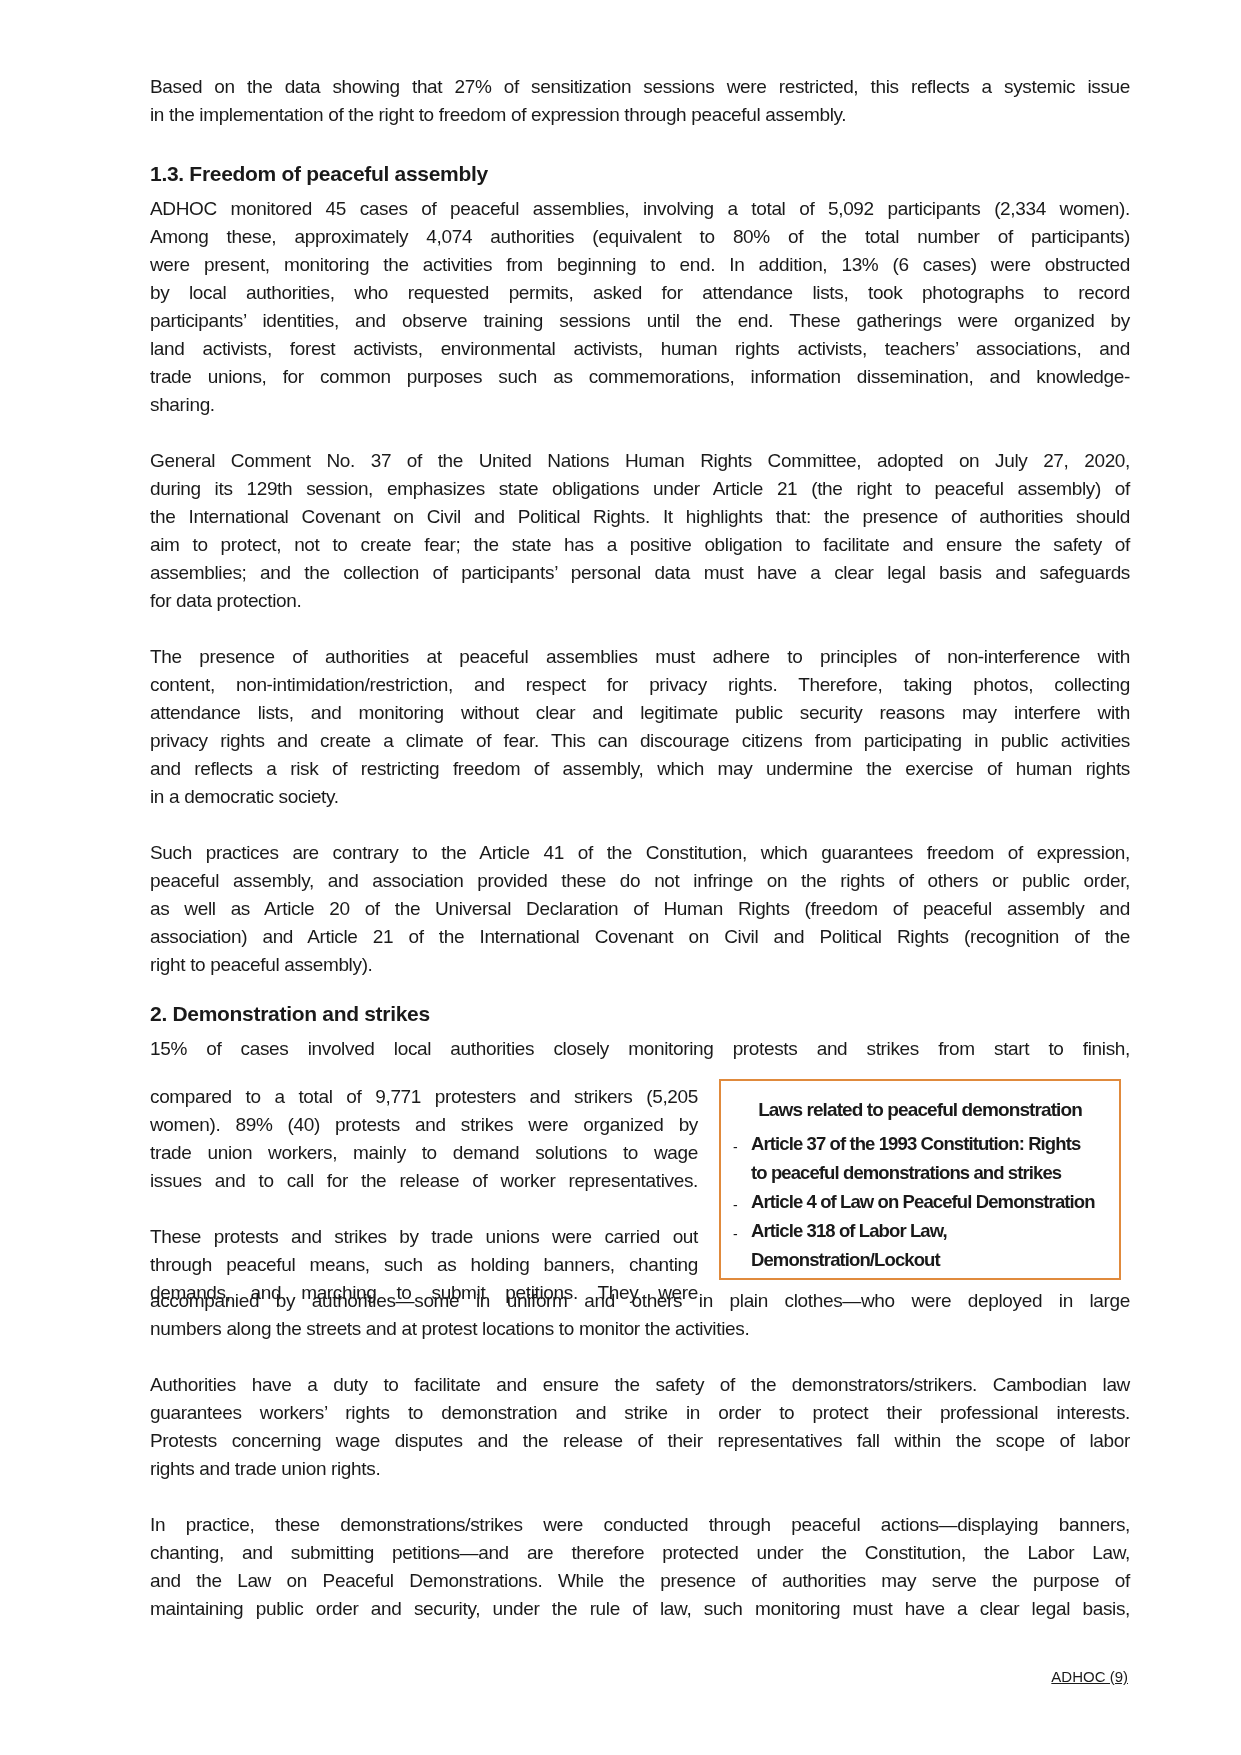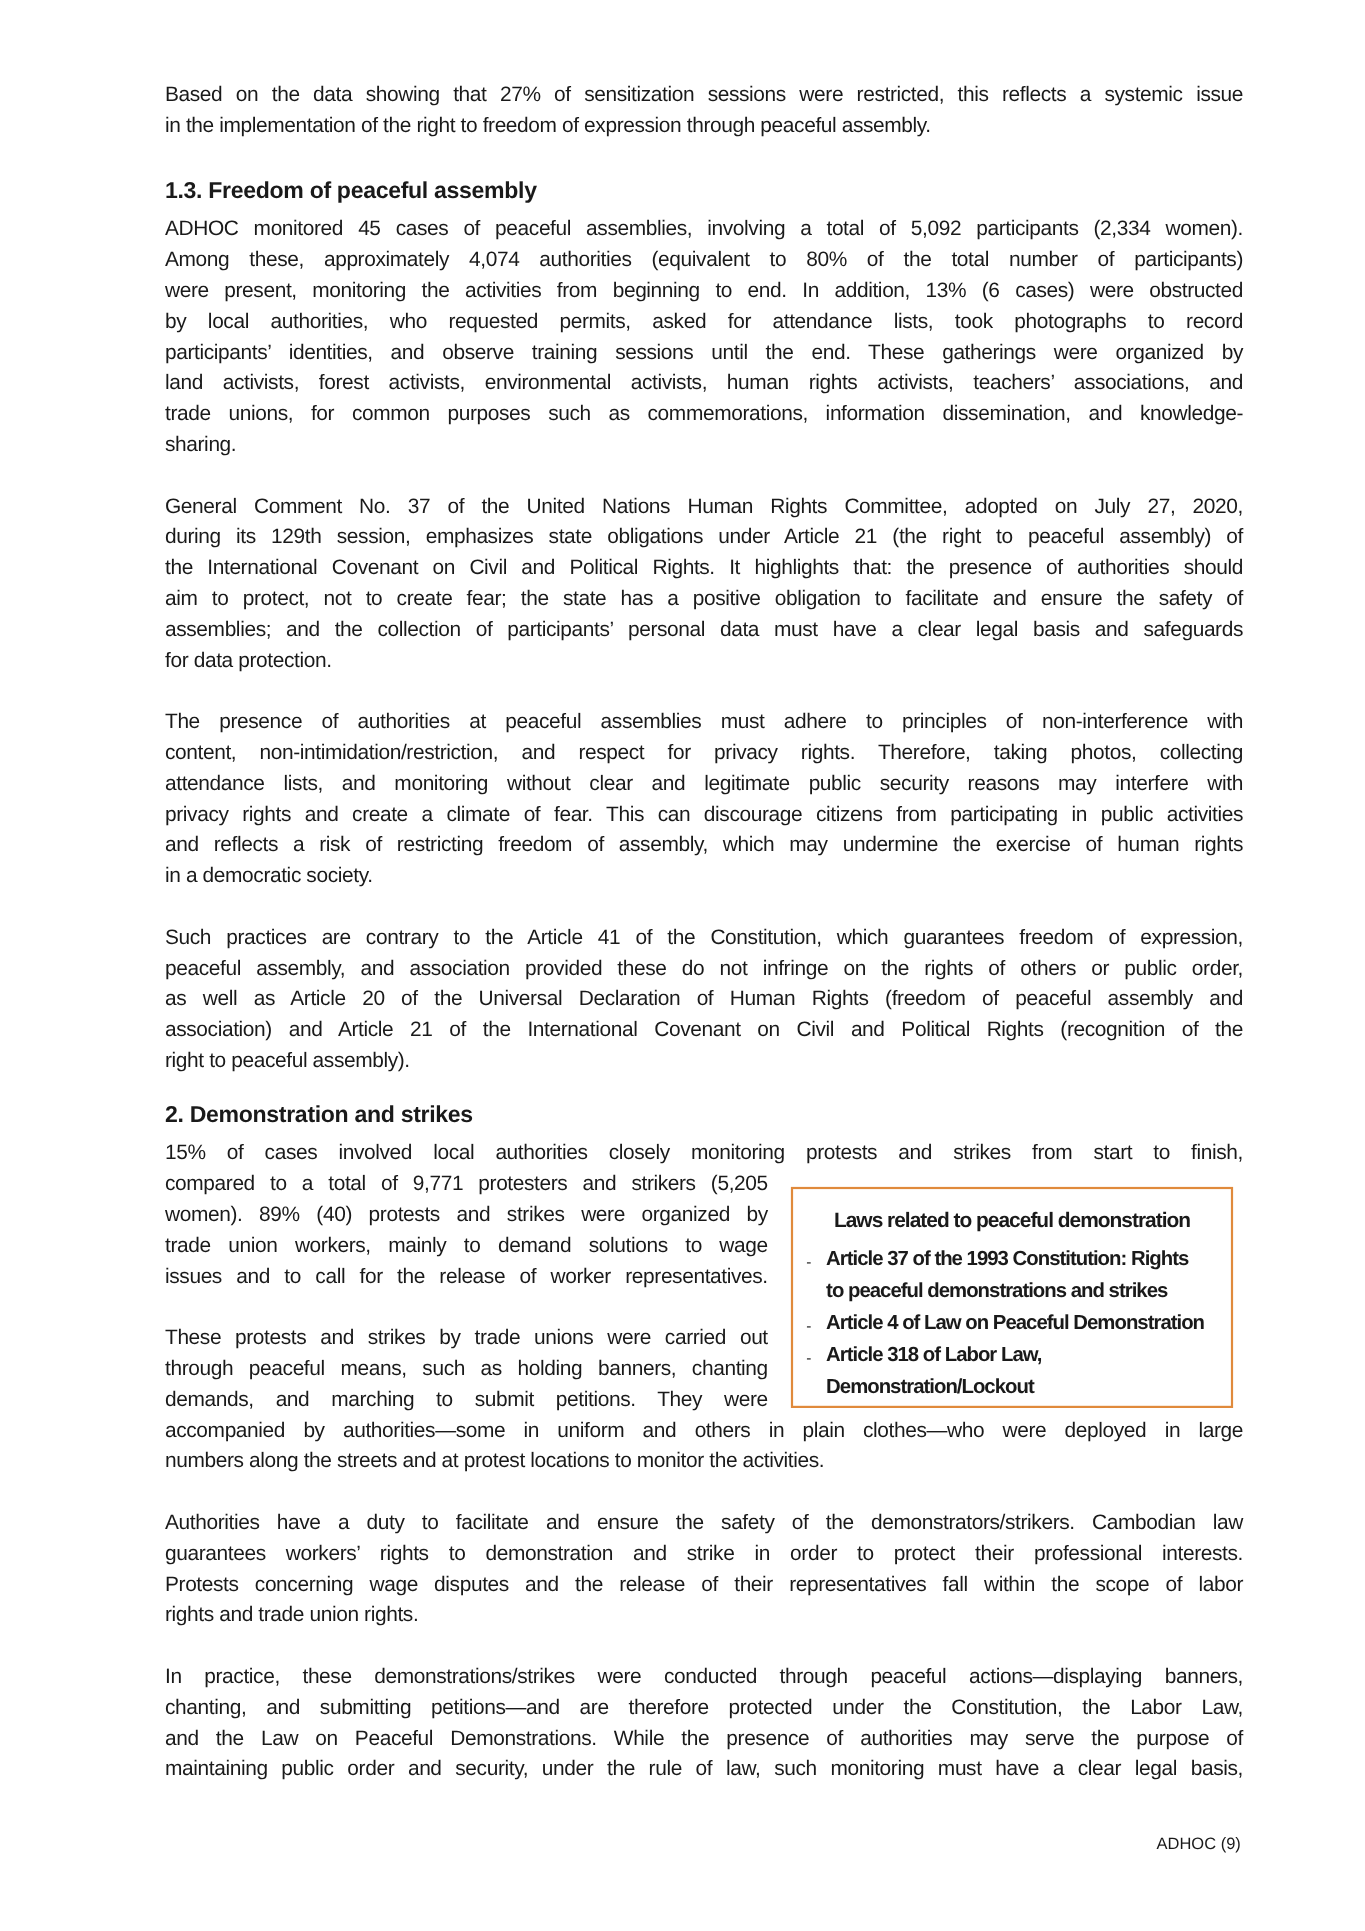--- a/index.html
+++ b/index.html
@@ -1,27 +1,27 @@
 <!DOCTYPE html>
 <html><head>
   <meta charset="utf-8">
   <style>
     html, body { margin: 0; padding: 0; background: #ffffff; }
     body { width: 1241px; height: 1755px; position: relative; overflow: hidden; font-family: "Liberation Sans", sans-serif; color: #1a1a1a; }
     .page { position: absolute; left: 0; top: 0; width: 1241px; height: 1755px; }
     .line { position: absolute; left: 150px; white-space: nowrap; font-size: 19px; letter-spacing: -0.35px; line-height: 26px; }
     .just { width: 980px; text-align: justify; text-align-last: justify; }
-    .short { width: 548px; text-align: justify; text-align-last: justify; }
+    .short { width: 548px; text-align: justify; text-align-last: justify; margin-top: 20px; }
     .last { text-align: center; text-align-last: left; }
     .heading { position: absolute; left: 150px; font-size: 21px; font-weight: bold; letter-spacing: -0.3px; line-height: 28px; white-space: nowrap; }
     .box { position: absolute; left: 719px; top: 1079px; width: 402px; height: 201px; border: 2px solid #e08a3c; box-sizing: border-box; }
     .box-title { position: absolute; left: 0; width: 100%; text-align: center; top: 18px; font-size: 19px; font-weight: bold; letter-spacing: -0.9px; white-space: nowrap; }
     .box-item { position: absolute; left: 30px; font-size: 18.5px; letter-spacing: -0.9px; white-space: nowrap; font-weight: bold; }
     .box-dash { position: absolute; left: 12px; font-size: 14px; }
-    .footer { position: absolute; right: 113px; top: 1668px; font-size: 15px; white-space: nowrap; }
+    .footer { position: absolute; right: 113px; top: 1668px; font-size: 15px; white-space: nowrap; text-decoration: underline; }
   </style>
 </head>
 <body>
 
 <div class="page">
 
   <div class="line just" style="top:74px">Based on the data showing that 27% of sensitization sessions were restricted, this reflects a systemic issue</div>
   <div class="line last" style="top:102px">in the implementation of the right to freedom of expression through peaceful assembly.</div>
 
   <div class="heading" style="top:160px">1.3. Freedom of peaceful assembly</div>

